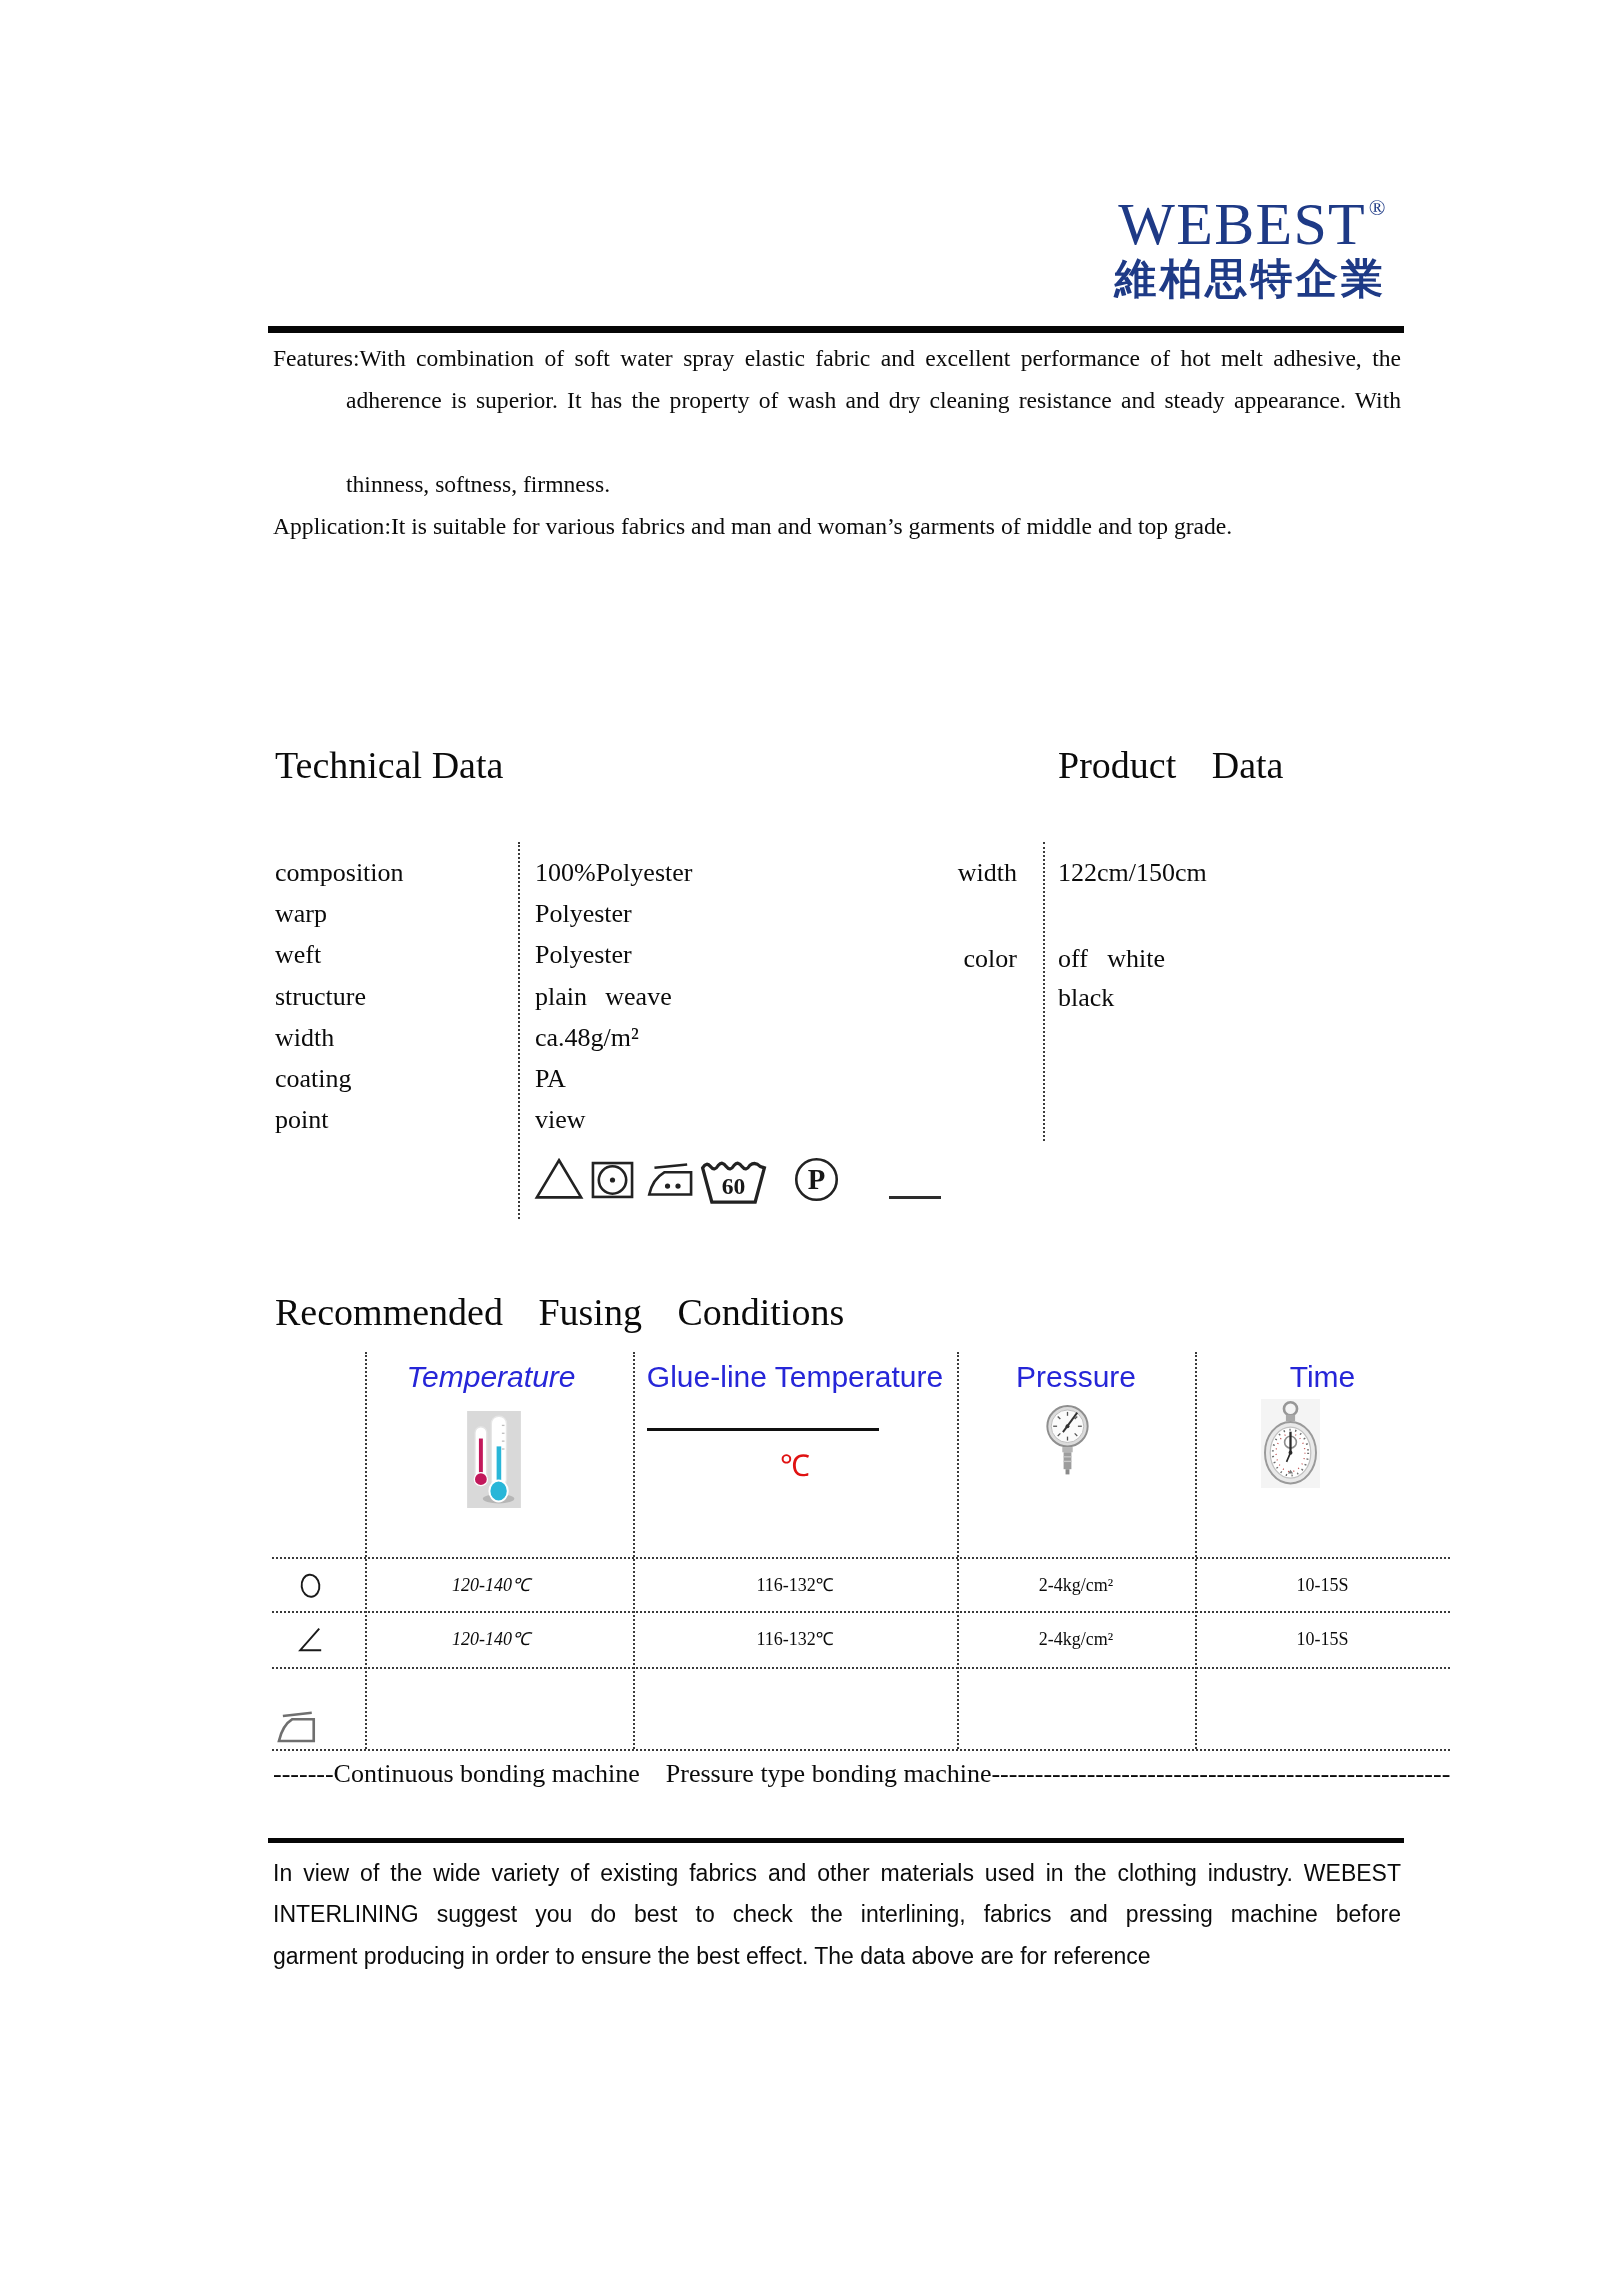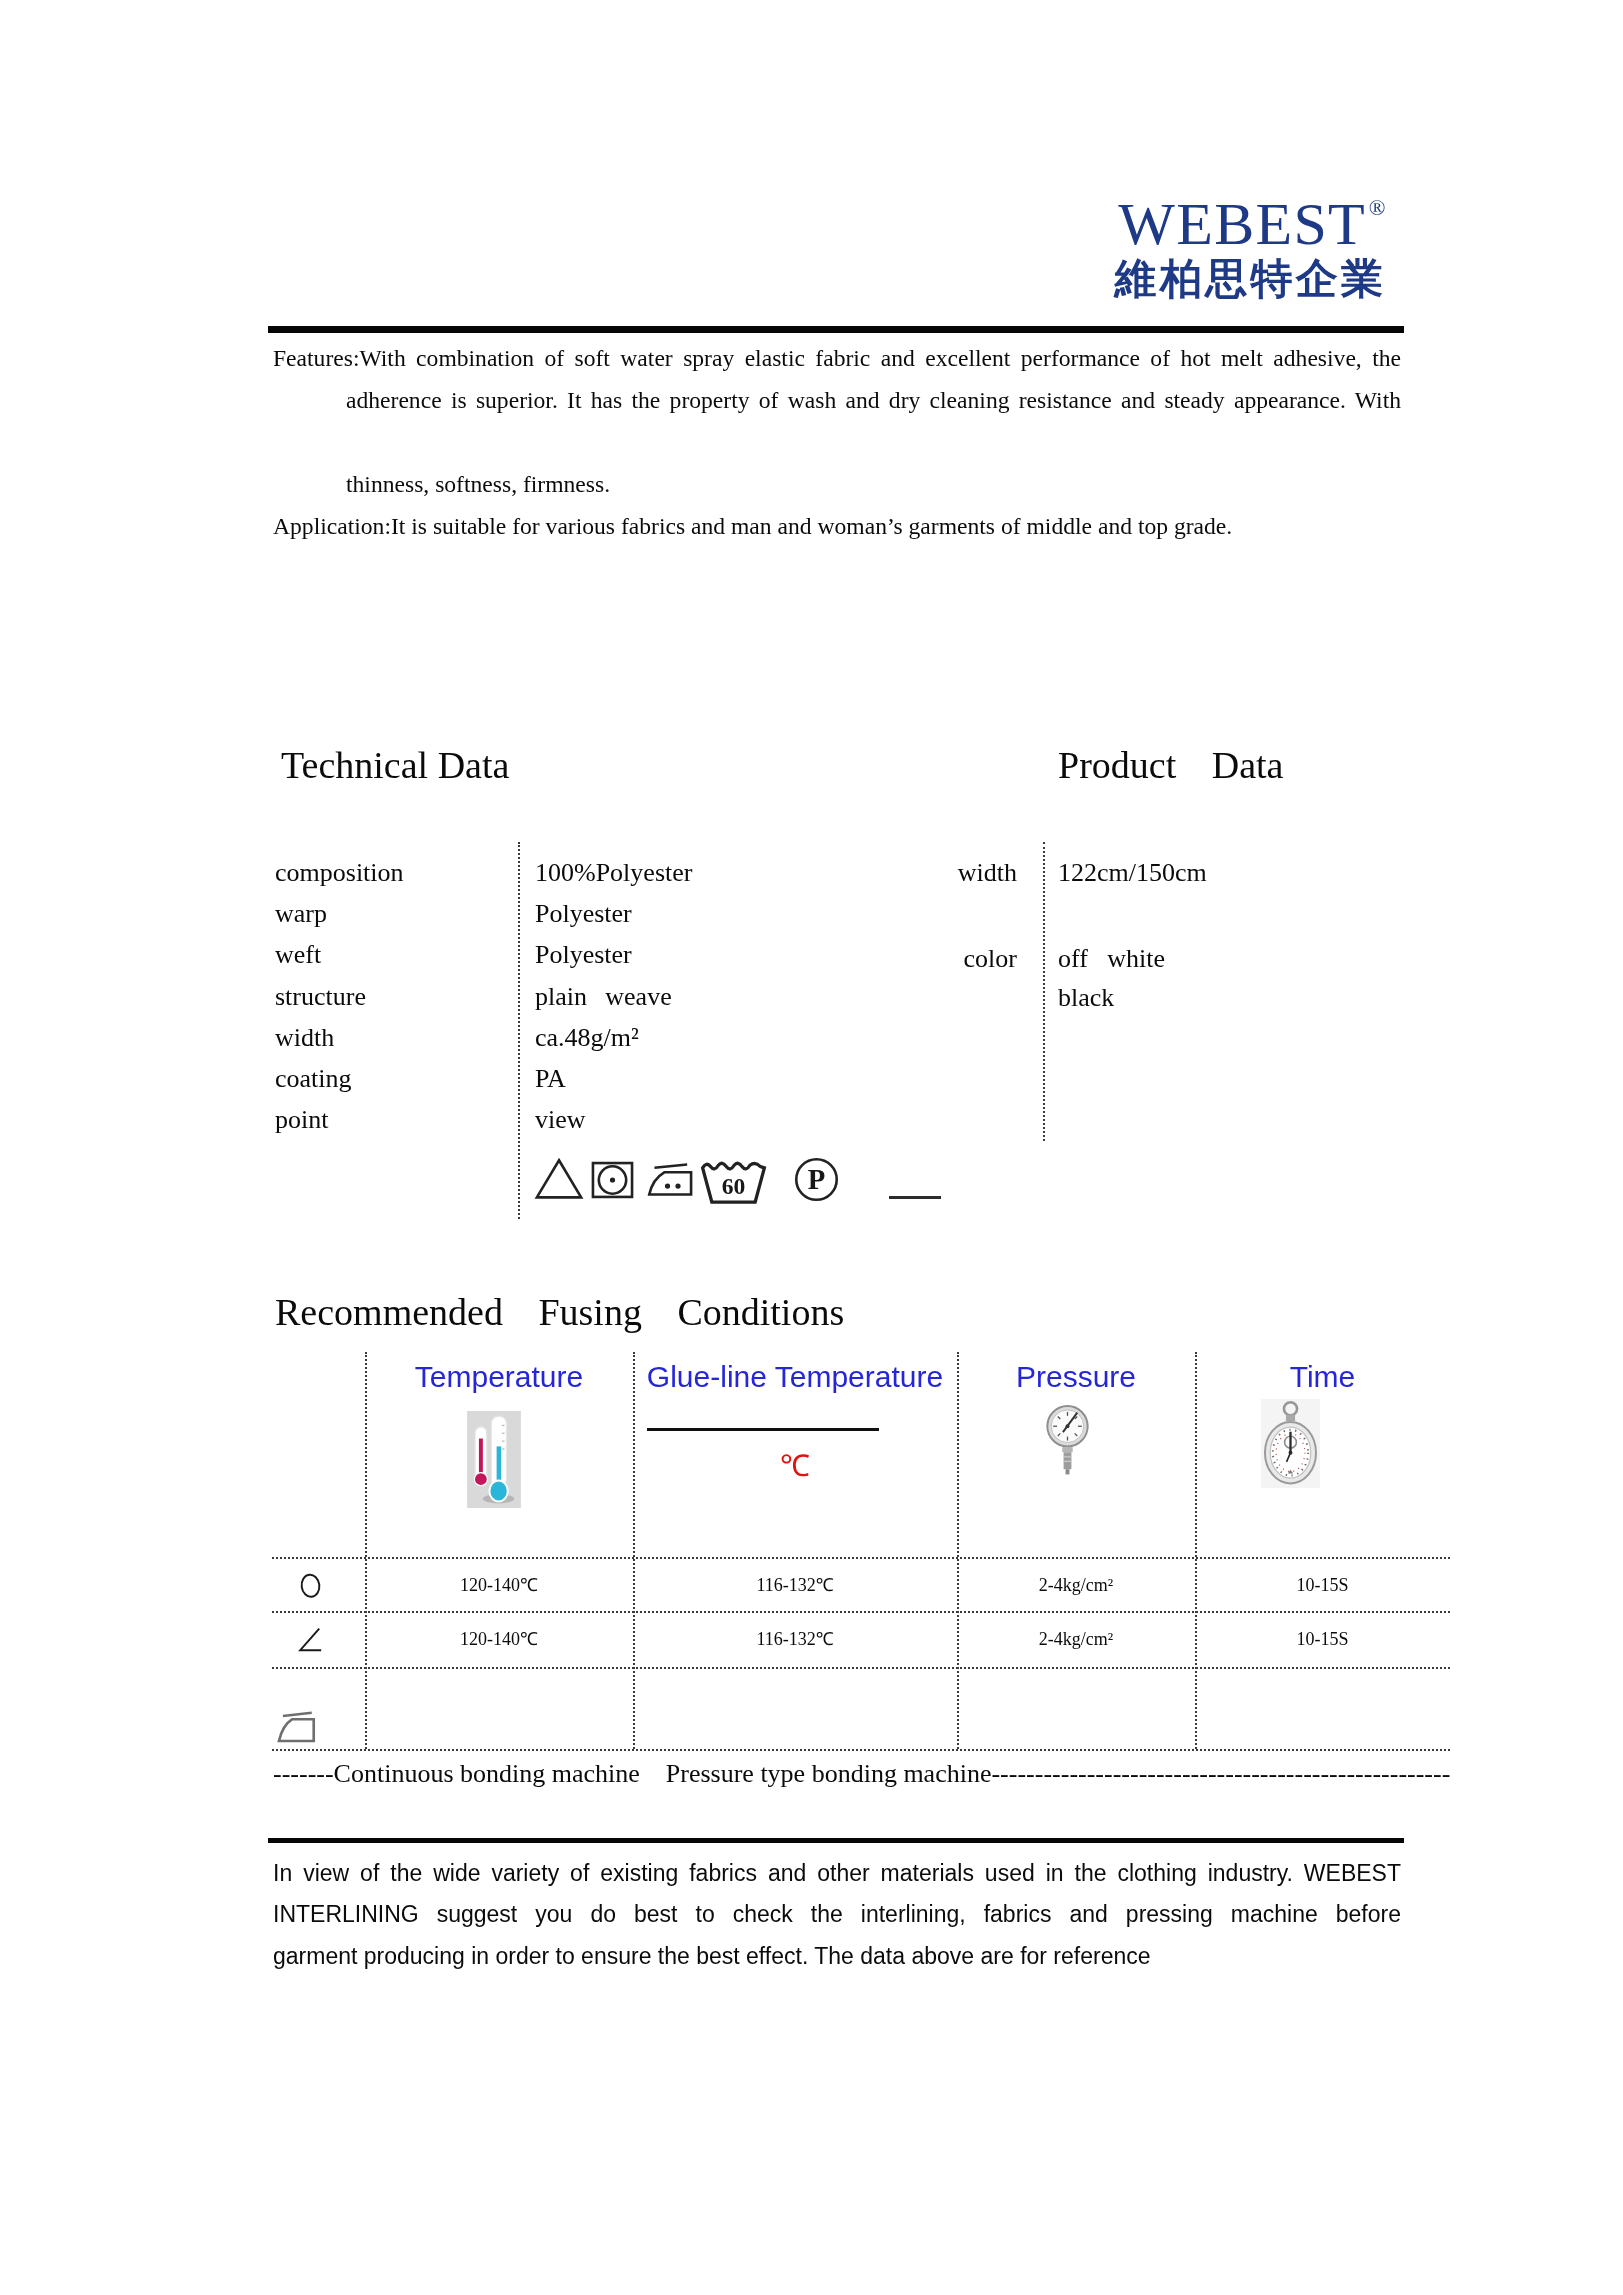--- a/index.html
+++ b/index.html
@@ -23,21 +23,21 @@
   
   .body36{font-size:23.6px;line-height:30px;}
   .fl1{left:273px;top:343px;width:1128px;}
   .fl2{left:346px;top:385px;width:1055px;}
   .fl3{left:346px;top:427px;width:1055px;}
   .fl4{left:346px;top:469px;width:1055px;}
   .appl{left:273px;top:511px;width:1128px;}
 
   
   .h-section{font-size:38px;line-height:1;}
-  .h-tech{left:281px;top:746px;}
+  .h-tech{left:275px;top:746px;}
   .h-prod{left:1058px;top:746px;word-spacing:26px;}
   .h-fusing{left:275px;top:1293px;word-spacing:26px;}
 
   
   .cell{font-size:26px;line-height:31px;}
   .dotv{width:0;border-left:2px dotted #3a3a3a;}
   .doth{height:0;border-top:2px dotted #3a3a3a;}
   .vline-a{left:518px;top:842px;height:377px;}
   .vline-b{left:1043px;top:842px;height:299px;}
   .tlabel{left:275px;width:236px;}
@@ -50,21 +50,21 @@
   
   .icon{display:block;}
   .careline{left:889px;top:1196px;width:52px;height:2.6px;background:#2c2c2c;}
 
   
   .fv1{left:365px;} .fv2{left:633px;} .fv3{left:957px;} .fv4{left:1195px;}
   .fvl{top:1352px;height:397px;}
   .fhl{left:272px;width:1178px;}
   .fh1{top:1557px;} .fh2{top:1611px;} .fh3{top:1667px;} .fh4{top:1749px;}
   .fhead{top:1360px;font-size:30px;line-height:1.1;color:#2626d8;text-align:center;}
-  .colT{left:365px;width:268px;} .colG{left:633px;width:324px;}
+  .colT{left:357px;width:268px;font-style:italic;} .colG{left:633px;width:324px;}
   .colP{left:957px;width:238px;} .colM{left:1195px;width:255px;}
   .glue-underline{left:647px;top:1428px;width:232px;height:3.3px;background:#101010;}
   .glue-unit{left:633px;width:324px;top:1444px;font-size:30px;color:#e01212;text-align:center;}
   .frow{font-size:18px;line-height:31px;text-align:center;}
   .r1{top:1570px;} .r2{top:1624px;}
   .machines{left:273px;top:1759px;width:1178px;font-size:26px;white-space:pre;overflow:hidden;}
 
   
   .foot{font-size:23px;line-height:30px;left:273px;width:1128px;}
   .f1{top:1858px;} .f2{top:1899px;} .f3{top:1941px;}

